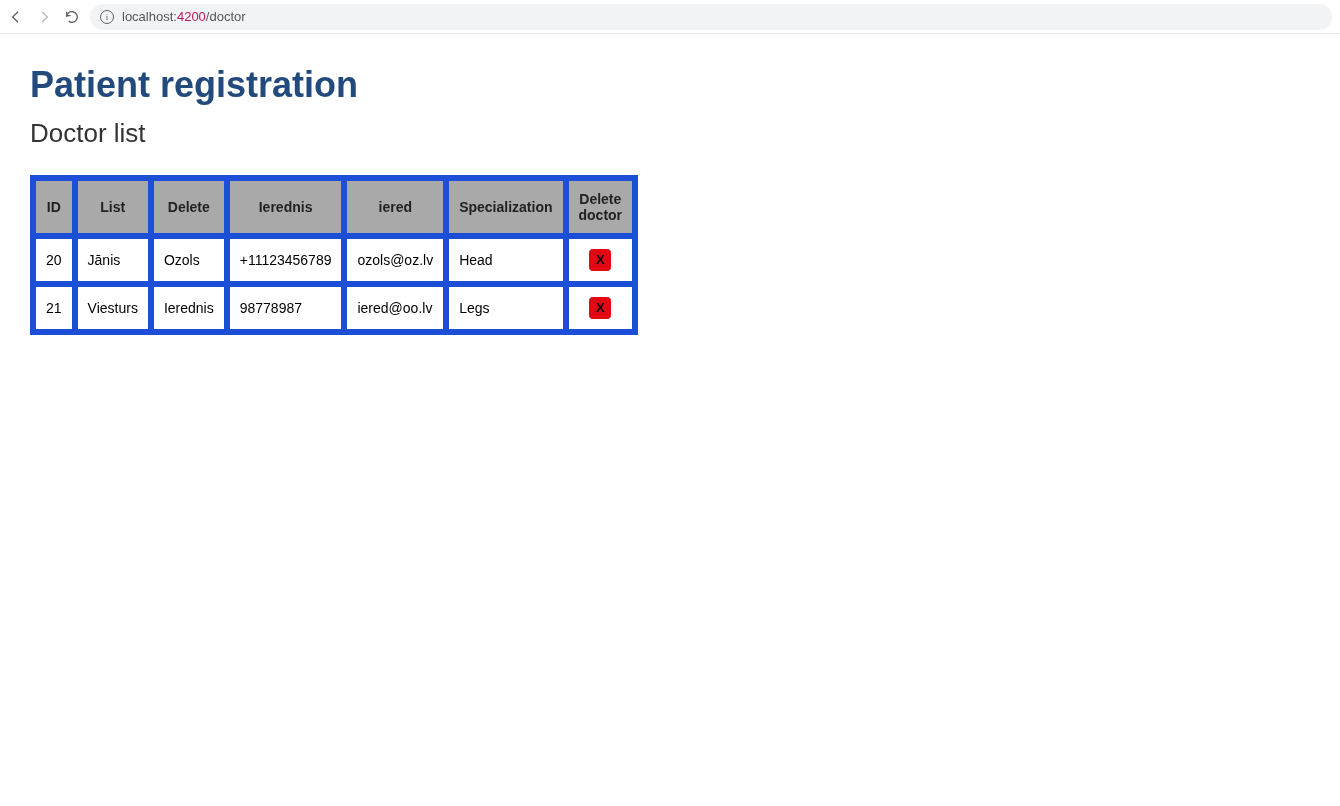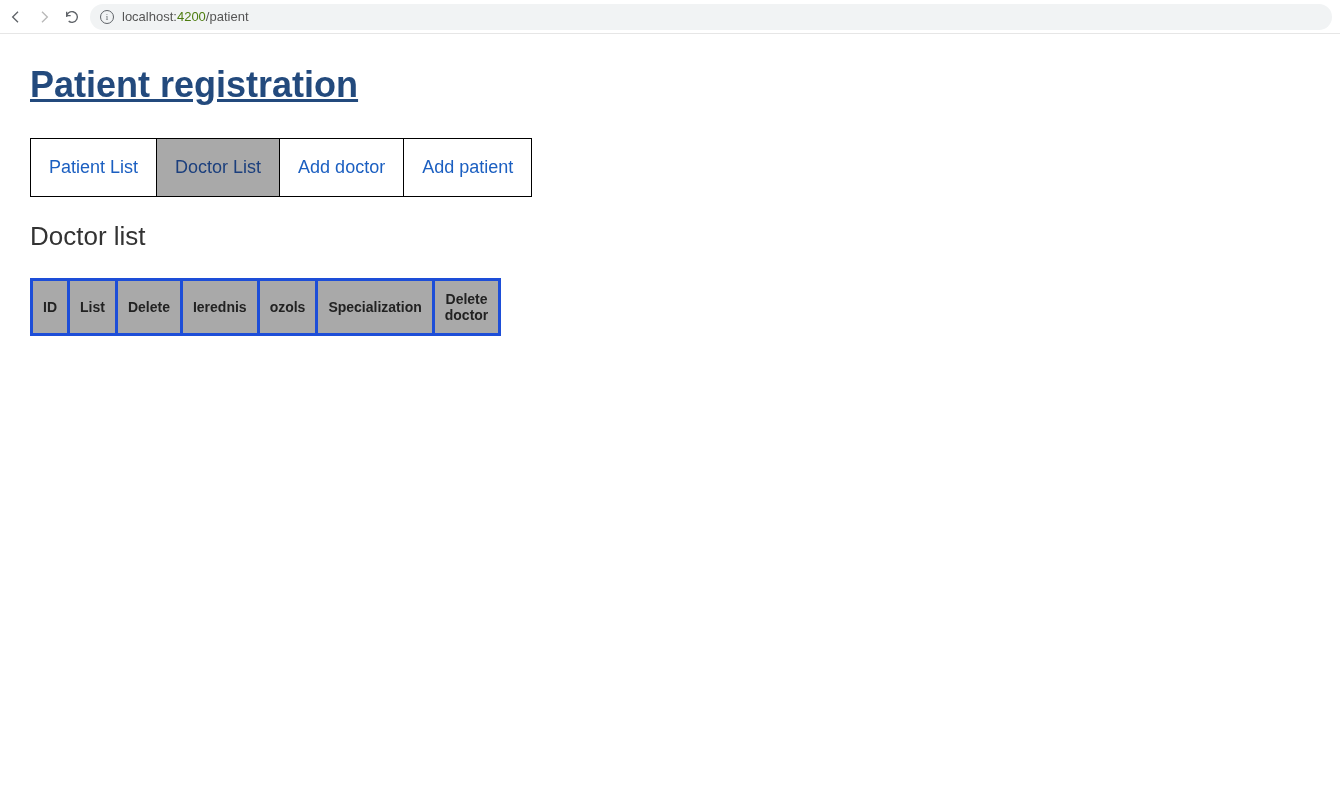--- a/index.html
+++ b/index.html
@@ -33,28 +33,27 @@
       gap: 8px;
       color: #333;
       font-size: 13px;
     }
     .info-icon {
       width: 14px; height: 14px; border: 1px solid #5f6368; border-radius: 50%;
       display: flex; align-items: center; justify-content: center; font-size: 9px; color: #5f6368;
       font-family: serif;
     }
     .url-text { color: #555; }
-    .url-host { color: #4d7c0f; }
+    .url-host { color: #be185d; }
     .page { padding: 30px 0 0 30px; }
     .page-title {
       color: #234a7d;
       font-size: 36px;
       font-weight: bold;
-      margin-bottom: 32px;
-      text-decoration: underline;
+      margin-bottom: 12px;
     }
     .nav-tabs {
       display: flex;
       border: 1px solid #000;
       width: fit-content;
       margin-bottom: 24px;
     }
     .nav-tab {
       padding: 18px 18px;
       font-size: 18px;
@@ -73,21 +72,21 @@
       color: #333;
       font-weight: normal;
       margin-bottom: 26px;
     }
     table.doctor-table {
       border-collapse: collapse;
       border: 2px solid #555;
     }
     table.doctor-table th,
     table.doctor-table td {
-      border: 3px solid #1d4ed8;
+      border: 6px solid #1d4ed8;
       padding: 10px 10px;
       font-size: 14px;
       text-align: left;
       vertical-align: middle;
     }
     table.doctor-table th {
       background: #a9a9a9;
       text-align: center;
       font-weight: bold;
       color: #222;
@@ -127,45 +126,61 @@
     </div>
     <div class="nav-icon">
       <svg width="16" height="16" viewBox="0 0 24 24">
           <path d="M4 12a8 8 0 1 1 3 6.2M4 4v6h6" fill="none" stroke="#5f6368" stroke-width="2"></path>
         </svg>
     </div>
   </div>
   <div class="url-bar">
     <div class="info-icon">i</div>
     <span class="url-text">
-      <span>localhost:</span><span class="url-host">4200</span><span>/patient</span>
+      <span>localhost:</span><span class="url-host">4200</span><span>/doctor</span>
     </span>
   </div>
 </div>
 
 <div class="page">
   <h1 class="page-title">Patient registration</h1>
 
-  <div class="nav-tabs">
-    <div class="nav-tab">Patient List</div>
-    <div class="nav-tab active">Doctor List</div>
-    <div class="nav-tab">Add doctor</div>
-    <div class="nav-tab">Add patient</div>
-  </div>
 
   <h2 class="section-title">Doctor list</h2>
 
   <table class="doctor-table">
     <thead>
       <tr>
         <th>ID</th>
         <th>List</th>
         <th>Delete</th>
         <th>Ierednis</th>
-        <th>ozols</th>
+        <th>iered</th>
         <th>Specialization</th>
         <th class="del-col">Delete doctor</th>
       </tr>
     </thead>
     <tbody>
+      <tr>
+        <td>20</td>
+        <td>Jānis</td>
+        <td>Ozols</td>
+        <td>+11123456789</td>
+        <td>ozols@oz.lv</td>
+        <td>Head</td>
+        <td class="del-cell">
+          <button class="delete-btn">X</button>
+        </td>
+      </tr>
+      <tr>
+        <td>21</td>
+        <td>Viesturs</td>
+        <td>Ierednis</td>
+        <td>98778987</td>
+        <td>iered@oo.lv</td>
+        <td>Legs</td>
+        <td class="del-cell">
+          <button class="delete-btn">X</button>
+        </td>
+      </tr>
     </tbody>
   </table>
 </div>
 
 </body></html>

